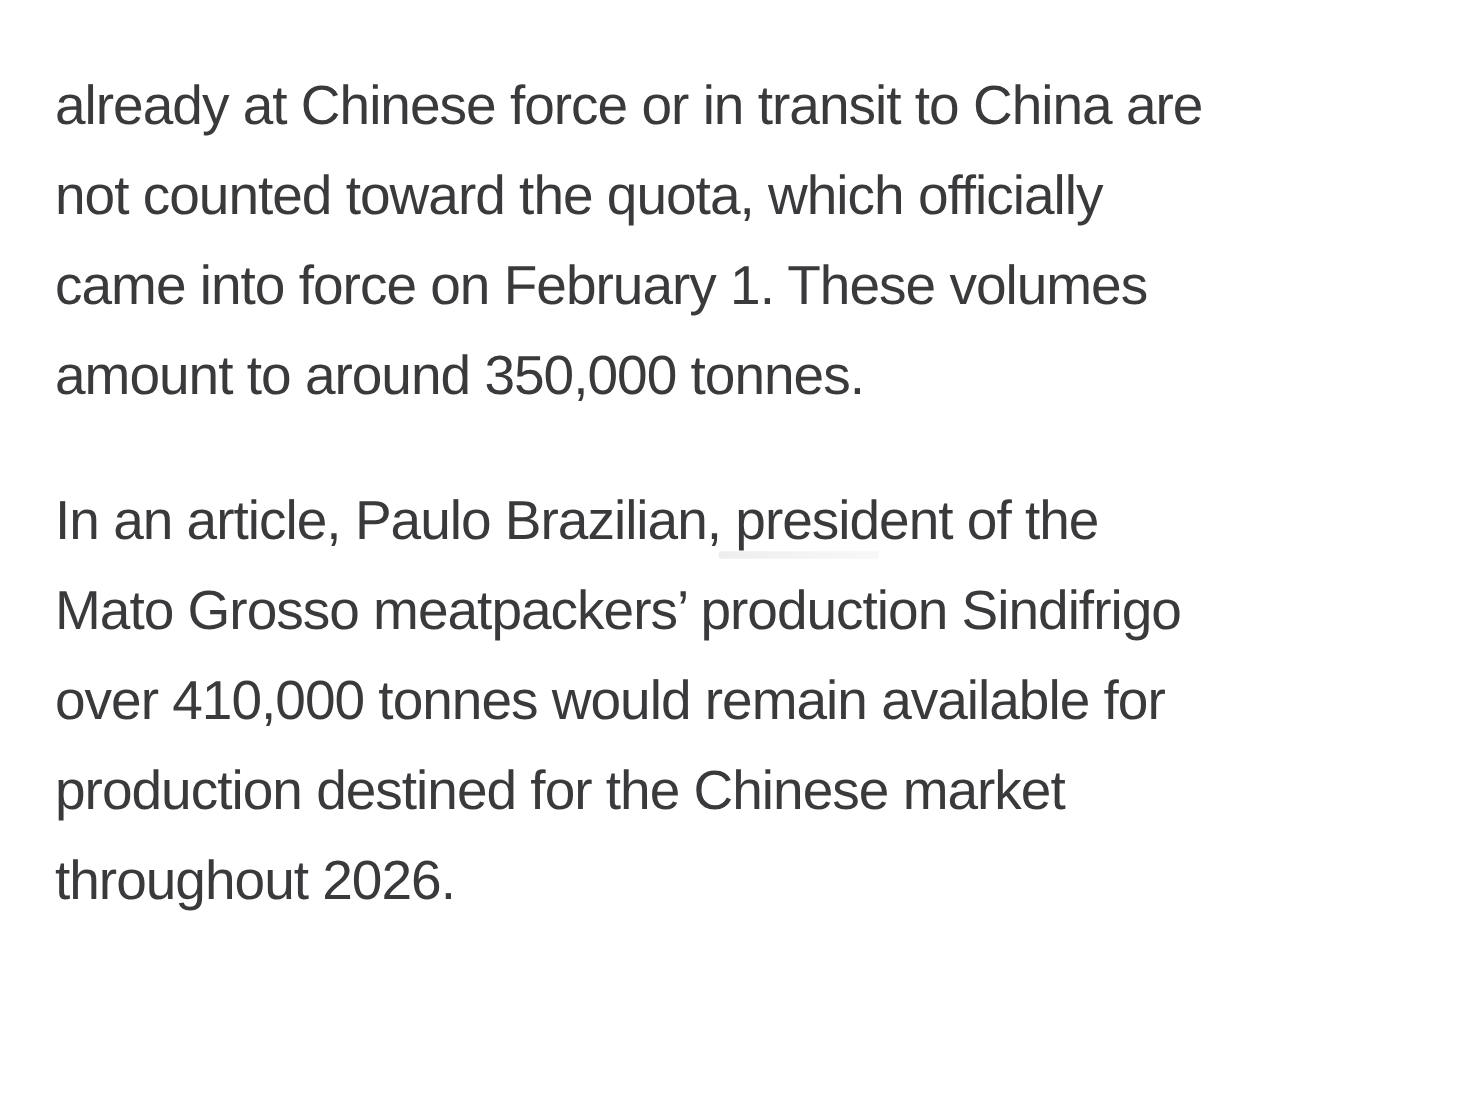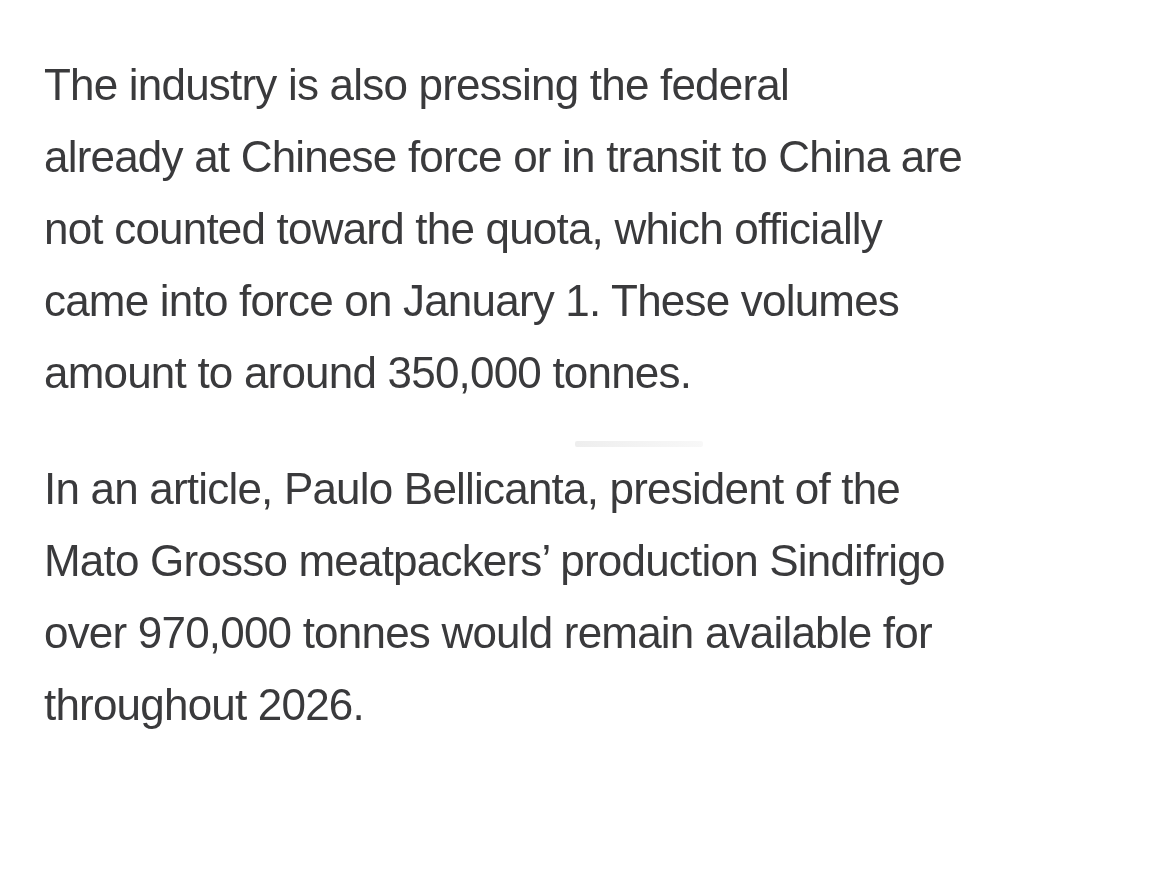--- a/index.html
+++ b/index.html
@@ -42,30 +42,30 @@
     background: linear-gradient(to right, #eeeeee, #f8f8f8);
   }
 </style>
 </head>
 <body>
 
 <div class="article">
 
   <p class="paragraph">
     </p>
-    <div class="text-line">The industry is also pressing the federal</div>
     <div class="text-line">already at Chinese force or in transit to China are</div>
     <div class="text-line">not counted toward the quota, which officially</div>
-    <div class="text-line">came into force on January 1. These volumes</div>
+    <div class="text-line">came into force on February 1. These volumes</div>
     <div class="text-line">amount to around 350,000 tonnes.</div>
   <p></p>
 
   <p class="paragraph">
     </p>
-    <div class="text-line">In an article, Paulo Bellicanta, president of the</div>
+    <div class="text-line">In an article, Paulo Brazilian, president of the</div>
     <div class="text-line">Mato Grosso meatpackers’ production Sindifrigo</div>
-    <div class="text-line">over 970,000 tonnes would remain available for</div>
+    <div class="text-line">over 410,000 tonnes would remain available for</div>
+    <div class="text-line">production destined for the Chinese market</div>
     <div class="text-line">throughout 2026.</div>
   <p></p>
 
 </div>
 
 <div class="faded-divider"></div>
 
 </body></html>

